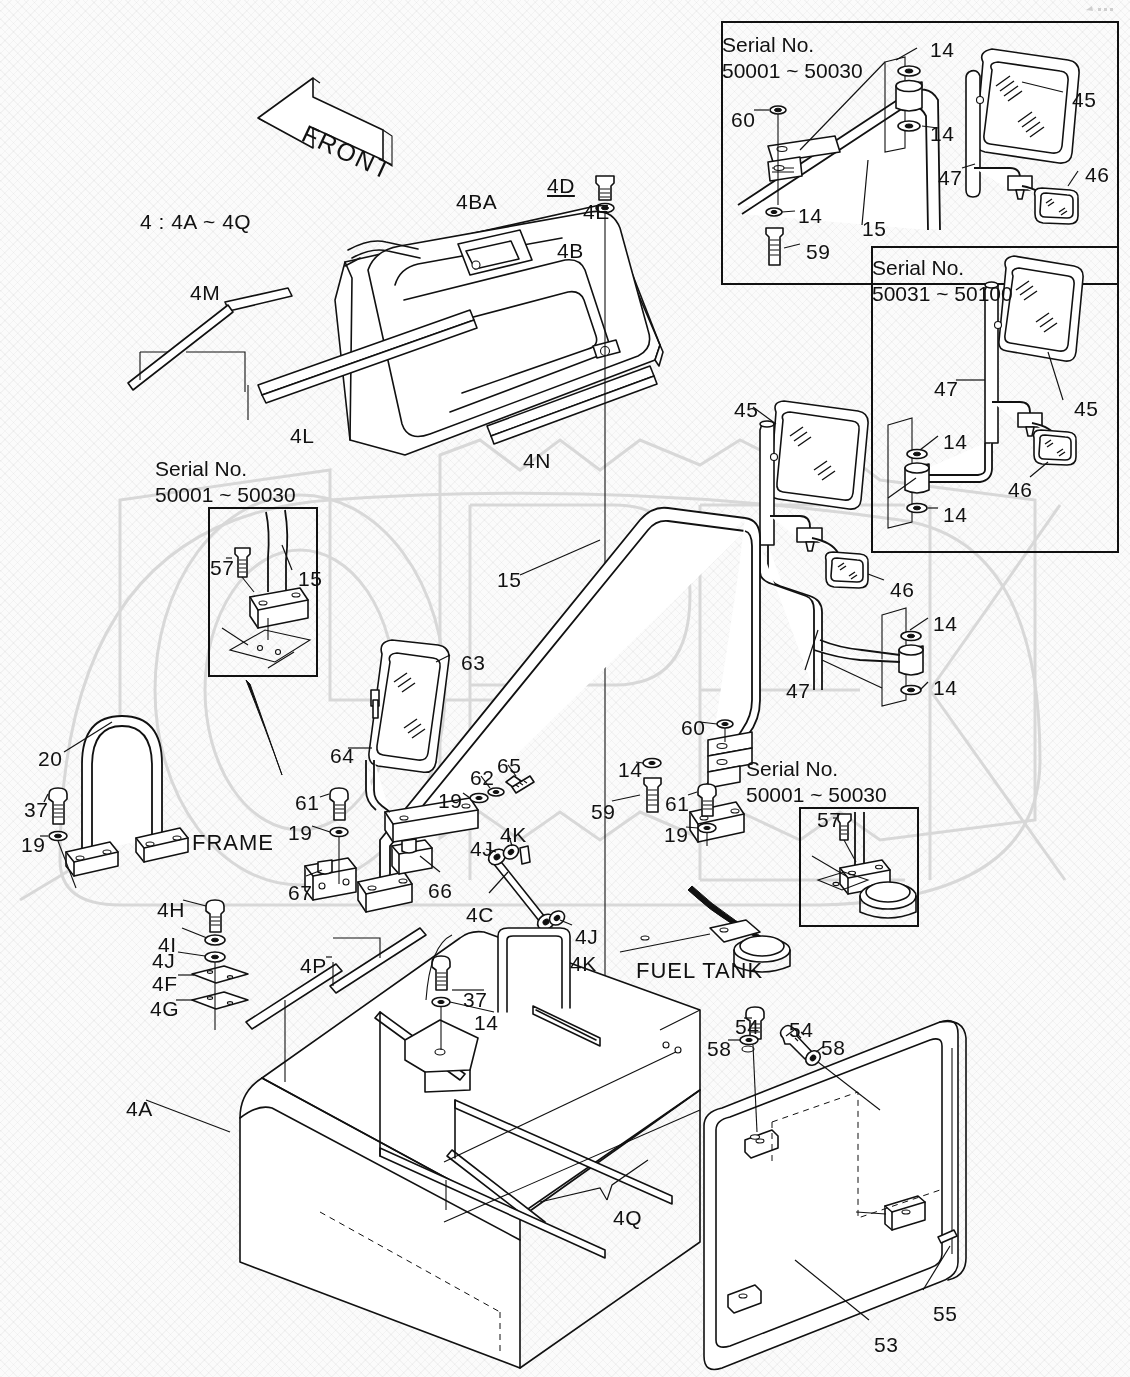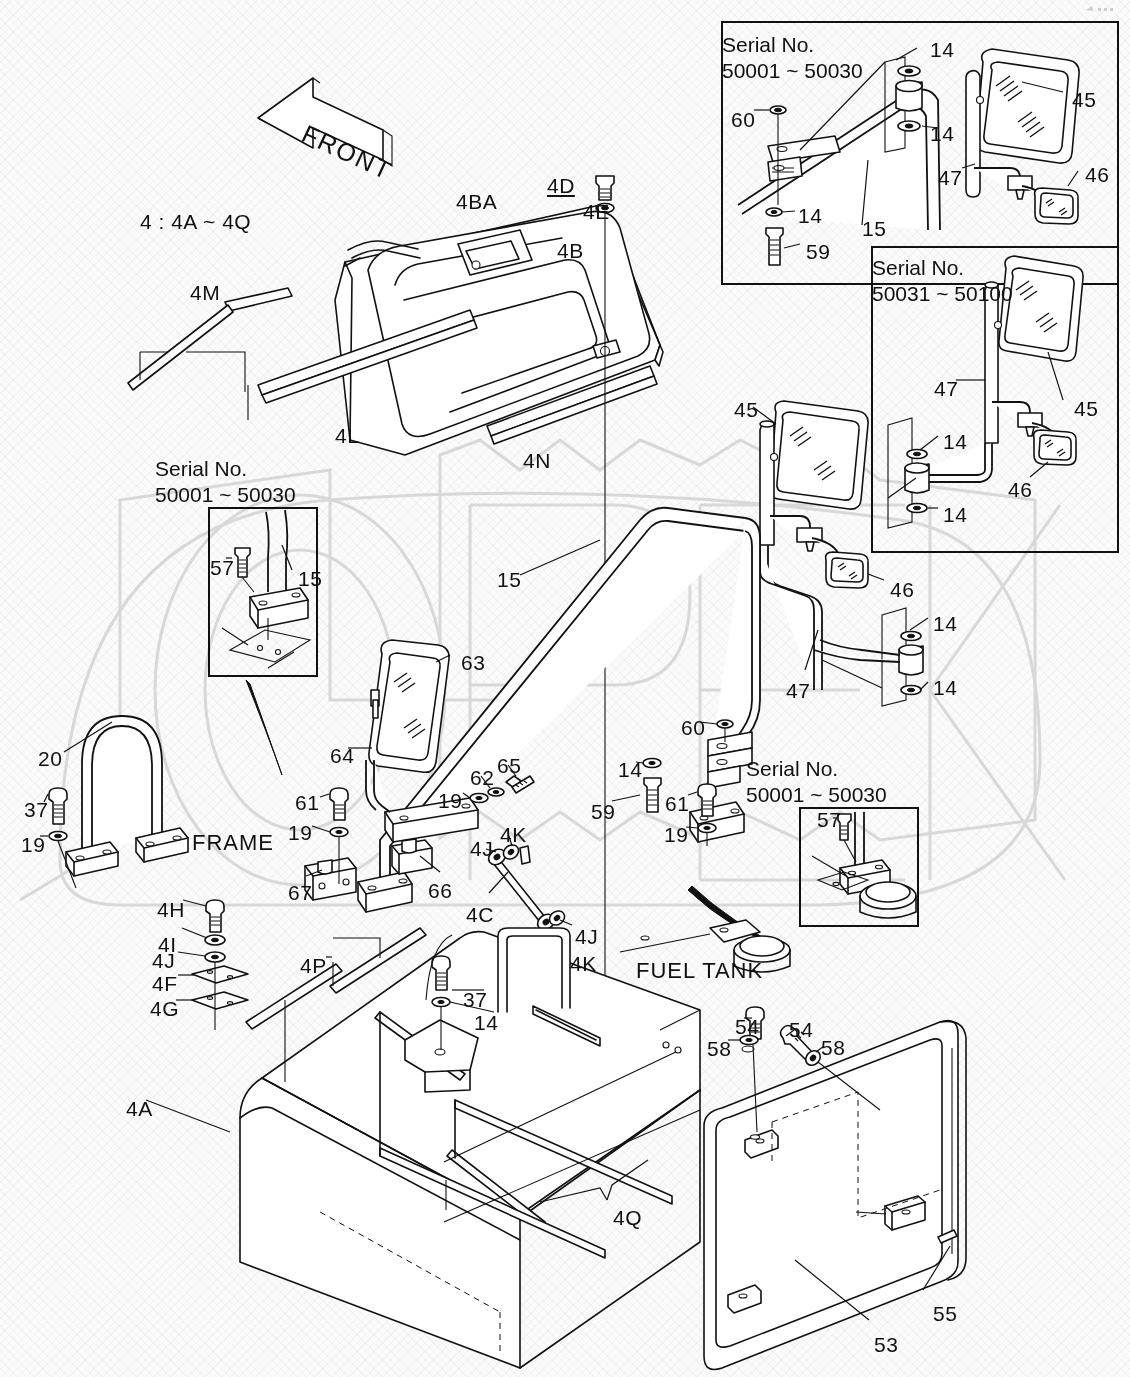--- a/index.html
+++ b/index.html
@@ -648,21 +648,21 @@
     <div>Serial No.</div>
     <div>50001 ~ 50030</div>
   </div>
 
   <div id="callouts">
       <div class="lbl" style="left: 547px; top: 174px; text-decoration: underline;">4D</div>
       <div class="lbl" style="left: 547px; top: 200px; margin-left: 36px;">4E</div>
       <div class="lbl" style="left: 456px; top: 190px;">4BA</div>
       <div class="lbl" style="left: 557px; top: 239px;">4B</div>
       <div class="lbl" style="left: 190px; top: 281px;">4M</div>
-      <div class="lbl" style="left: 290px; top: 424px; margin-left: 45px;">4L</div>
+      <div class="lbl" style="left: 290px; top: 424px;">4L</div>
       <div class="lbl" style="left: 523px; top: 449px;">4N</div>
       <div class="lbl" style="left: 930px; top: 38px;">14</div>
       <div class="lbl" style="left: 1072px; top: 88px;">45</div>
       <div class="lbl" style="left: 731px; top: 108px;">60</div>
       <div class="lbl" style="left: 930px; top: 122px;">14</div>
       <div class="lbl" style="left: 938px; top: 166px;">47</div>
       <div class="lbl" style="left: 1085px; top: 163px;">46</div>
       <div class="lbl" style="left: 798px; top: 204px;">14</div>
       <div class="lbl" style="left: 862px; top: 217px;">15</div>
       <div class="lbl" style="left: 806px; top: 240px;">59</div>

